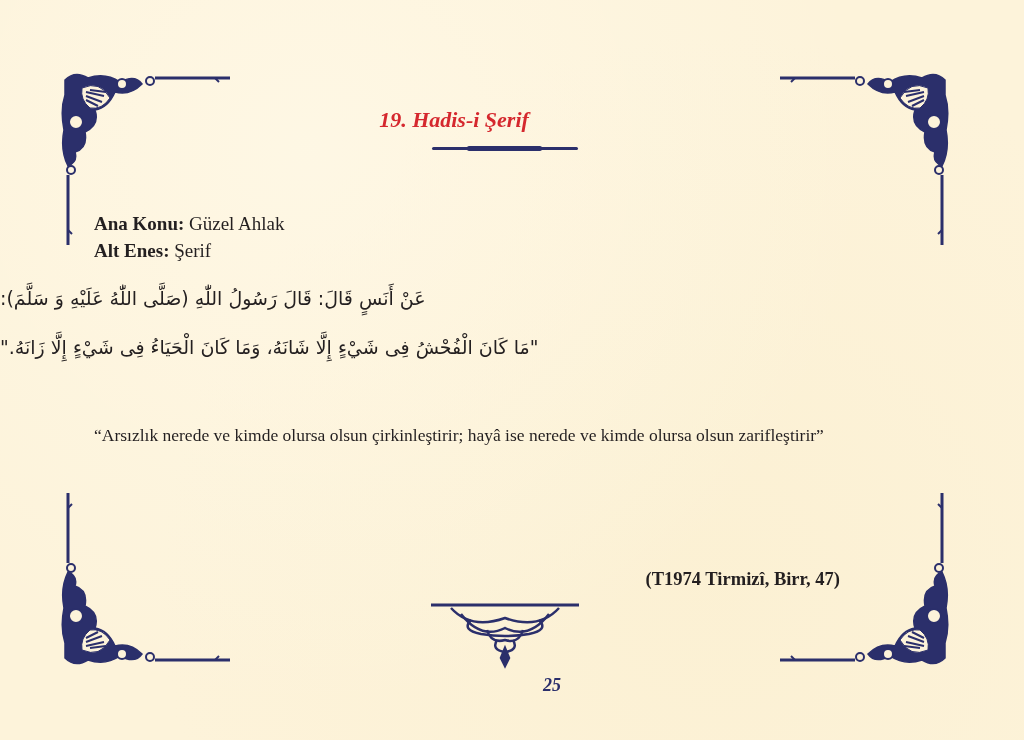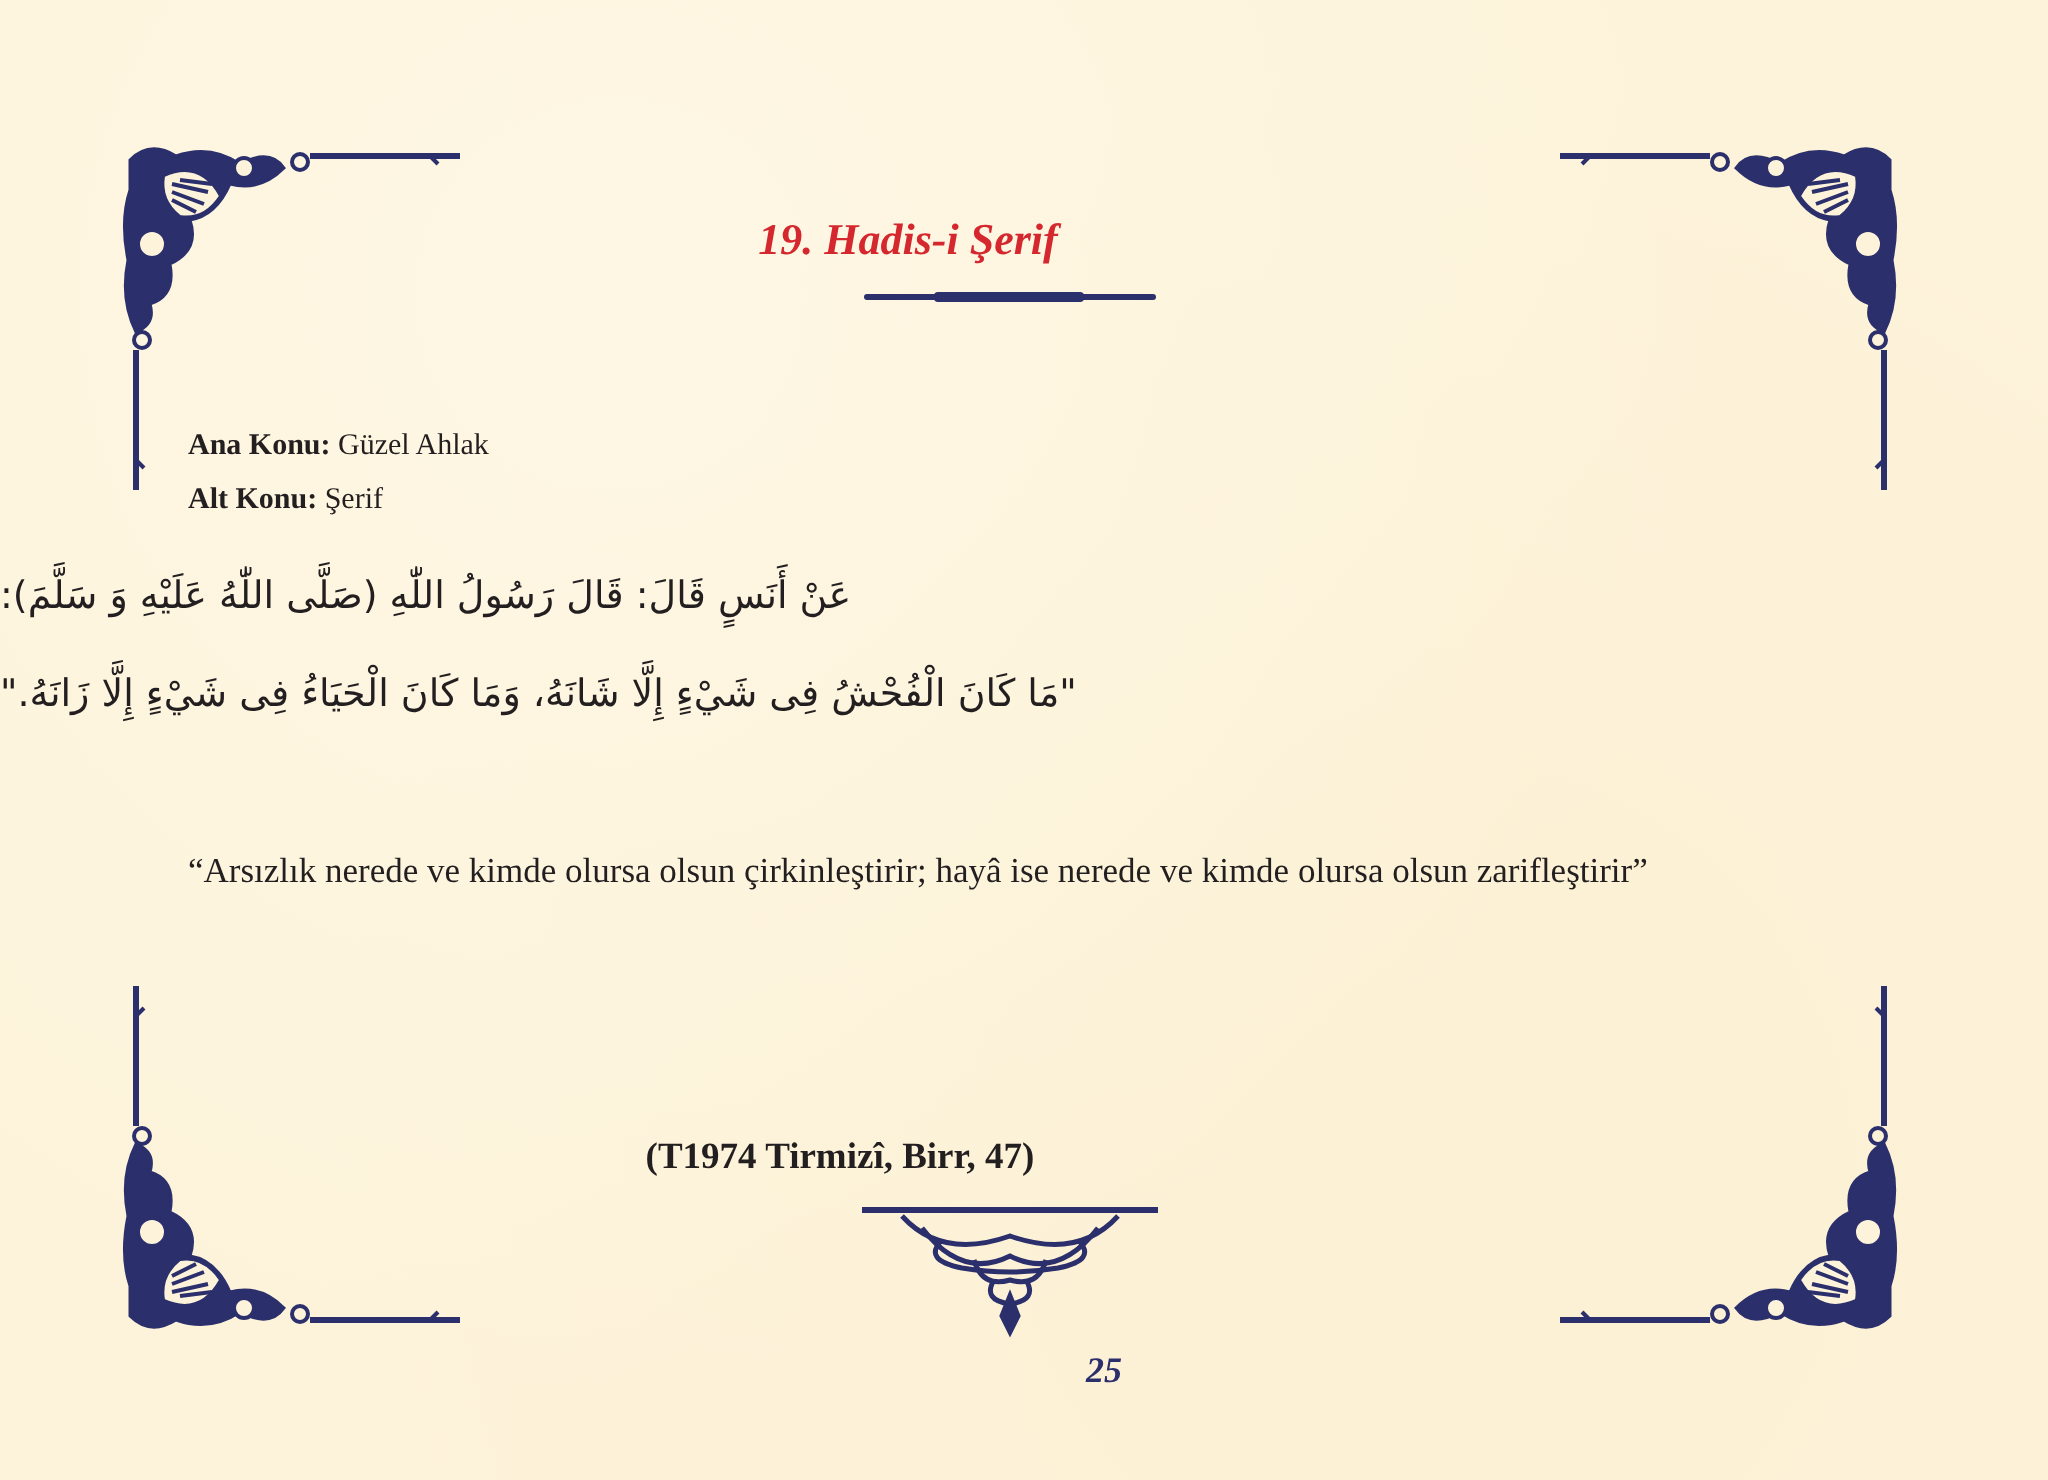--- a/index.html
+++ b/index.html
@@ -30,33 +30,33 @@
     font-weight: bold; font-style: italic; font-size: 22px;
   }
   .title-rule {
     position: absolute; left: 432px; top: 147px; width: 146px; height: 3px;
     background: #2b2f6b; border-radius: 2px;
   }
   .title-rule::after {
     content: ""; position: absolute; left: 35px; top: -1px; width: 75px; height: 5px;
     background: #2b2f6b; border-radius: 2px;
   }
-  .meta { position: absolute; left: 94px; top: 210px; font-size: 15px; line-height: 27px; }
+  .meta { position: absolute; left: 94px; top: 210px; font-size: 19px; line-height: 27px; }
   .meta .lbl { font-weight: bold; }
   .arabic {
     position: absolute; left: 0; width: 1024px; text-align: left;
     font-family: "DejaVu Sans", sans-serif; font-size: 19px; direction: rtl;
     color: #231f20;
   }
   .arabic.l1 { top: 287px; }
   .arabic.l2 { top: 336px; }
   .narr { position: absolute; left: 94px; top: 424px; font-size: 17.5px; line-height: 22px; }
   .narr .quote { }
   .source {
-    position: absolute; left: 0; width: 840px; top: 569px; text-align: center;
+    position: absolute; left: 0; width: 840px; top: 569px; text-align: right;
     font-weight: bold; font-size: 18.5px;
   }
   .bottom-orn { position: absolute; left: 431px; top: 600px; width: 148px; height: 70px; }
   .bottom-orn svg { width: 100%; height: 100%; display: block; }
   .pagenum {
     position: absolute; left: 0; width: 1024px; top: 675px; text-align: center;
     font-weight: bold; font-style: italic; font-size: 18px; color: #2b2f6b; padding-left: 40px;
   }
 </style>
 </head>
@@ -126,21 +126,21 @@
   </div>
 
   <div class="title">19. Hadis-i Şerif</div>
   <div class="title-rule"></div>
 
   <div class="meta">
     <div>
       <span class="lbl">Ana Konu:</span><span> Güzel Ahlak</span>
     </div>
     <div>
-      <span class="lbl">Alt Konu:</span><span> Şerif</span>
+      <span class="lbl">Alt Enes:</span><span> Şerif</span>
     </div>
   </div>
 
   <div class="arabic l1">عَنْ أَنَسٍ قَالَ: قَالَ رَسُولُ اللّٰهِ (صَلَّى اللّٰهُ عَلَيْهِ وَ سَلَّمَ):</div>
   <div class="arabic l2">"مَا كَانَ الْفُحْشُ فِى شَيْءٍ إِلَّا شَانَهُ، وَمَا كَانَ الْحَيَاءُ فِى شَيْءٍ إِلَّا زَانَهُ."</div>
 
   <div class="narr">
     <div class="quote">“Arsızlık nerede ve kimde olursa olsun çirkinleştirir; hayâ ise nerede ve kimde olursa olsun zarifleştirir”</div>
   </div>
 

